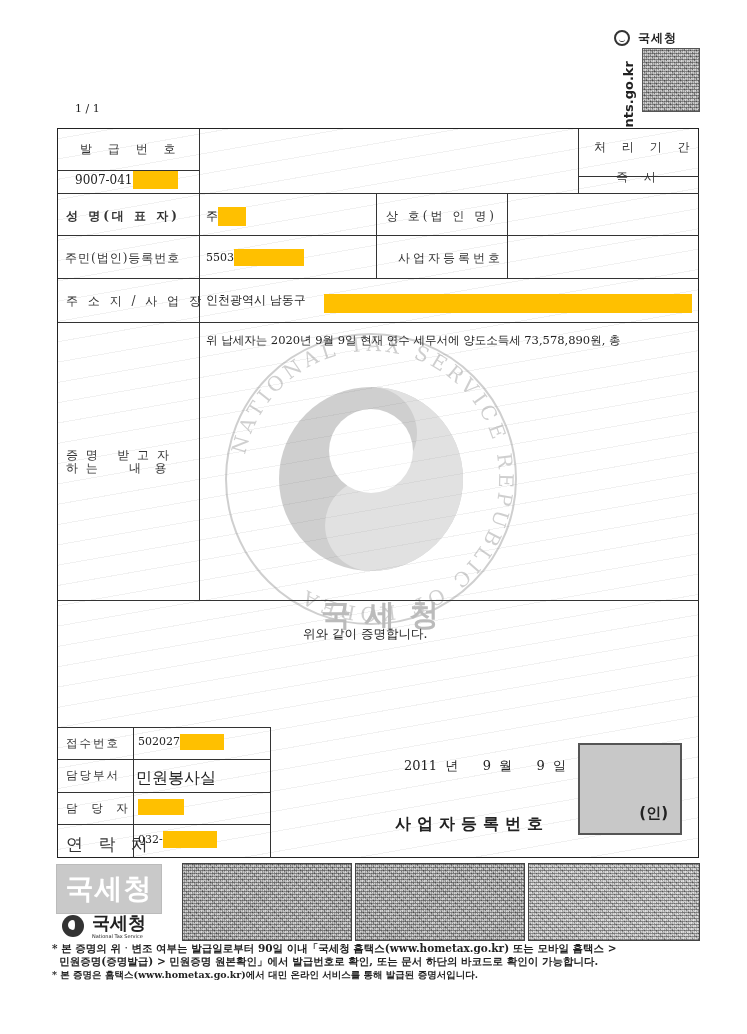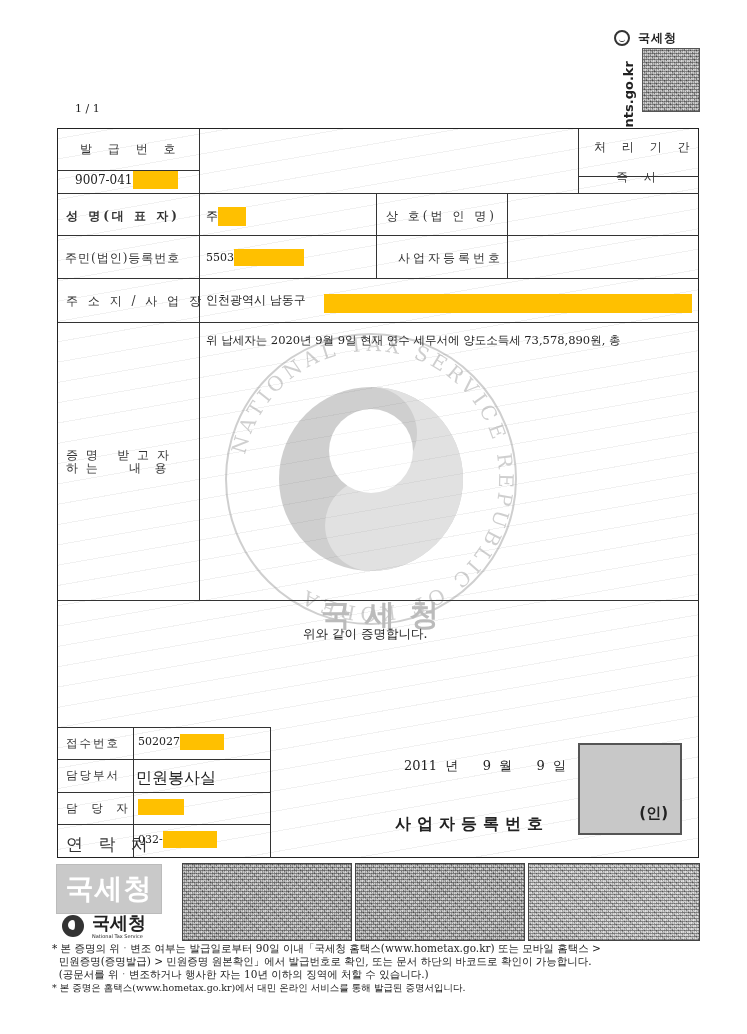--- a/index.html
+++ b/index.html
@@ -49,21 +49,21 @@
   #bottom-logo-big { left:56px; top:864px; width:104px; height:48px; background:#c9c9c9; border:1px solid #bbb;
      color:#fff; font-family:"DejaVu Sans", sans-serif; font-weight:bold; font-size:28px; text-align:center; line-height:48px; letter-spacing:1px; }
   #bottom-logo-small { left:62px; top:915px; width:110px; height:26px; }
   #bottom-logo-small .circ { position:absolute; left:0; top:0; width:22px; height:22px; border-radius:50%; background:#333; }
   #bottom-logo-small .circ::after { content:""; position:absolute; left:6px; top:5px; width:10px; height:10px; border-radius:50%; background:#fff; border-right:3px solid #333; box-sizing:border-box;}
   #bottom-logo-small .name { position:absolute; left:30px; top:-4px; font-family:"DejaVu Sans", sans-serif; font-weight:bold; font-size:18px; }
   #bottom-logo-small .sub { position:absolute; left:30px; top:18px; font-family:"DejaVu Sans", sans-serif; font-size:5px; }
 
   .barcode { position:absolute; top:863px; height:78px; border:1px solid #444; box-sizing:border-box; }
   #footer { left:52px; top:942px; width:660px; font-size:10.5px; line-height:13px; }
-  #footer div { white-space:nowrap; }
+  #footer div { white-space:nowrap;font-weight:bold; }
 </style>
 </head>
 <body>
 
 <div id="nts-badge" class="abs">
   <div class="face"></div>
   <div class="brand">국세청</div>
   <div class="url">nts.go.kr</div>
   <div class="qr noise"></div>
 </div>
@@ -179,15 +179,14 @@
   <div class="sub">National Tax Service</div>
 </div>
 
 <div class="barcode noise" style="left:182px;width:170px;"></div>
 <div class="barcode noise" style="left:355px;width:170px;"></div>
 <div class="barcode noise" style="left:528px;width:172px;background-color:#b0b0b0;"></div>
 
 <div id="footer" class="abs">
   <div>* 본 증명의 위ㆍ변조 여부는 발급일로부터 90일 이내「국세청 홈택스(www.hometax.go.kr) 또는 모바일 홈택스 &gt;</div>
   <div style="white-space:pre;">  민원증명(증명발급) &gt; 민원증명 원본확인」에서 발급번호로 확인, 또는 문서 하단의 바코드로 확인이 가능합니다.</div>
-  <div style="white-space:pre;">  (공문서를 위ㆍ변조하거나 행사한 자는 10년 이하의 징역에 처할 수 있습니다.)</div>
   <div style="font-size:9.5px;">* 본 증명은 홈택스(www.hometax.go.kr)에서 대민 온라인 서비스를 통해 발급된 증명서입니다.</div>
 </div>
 
 </body></html>

